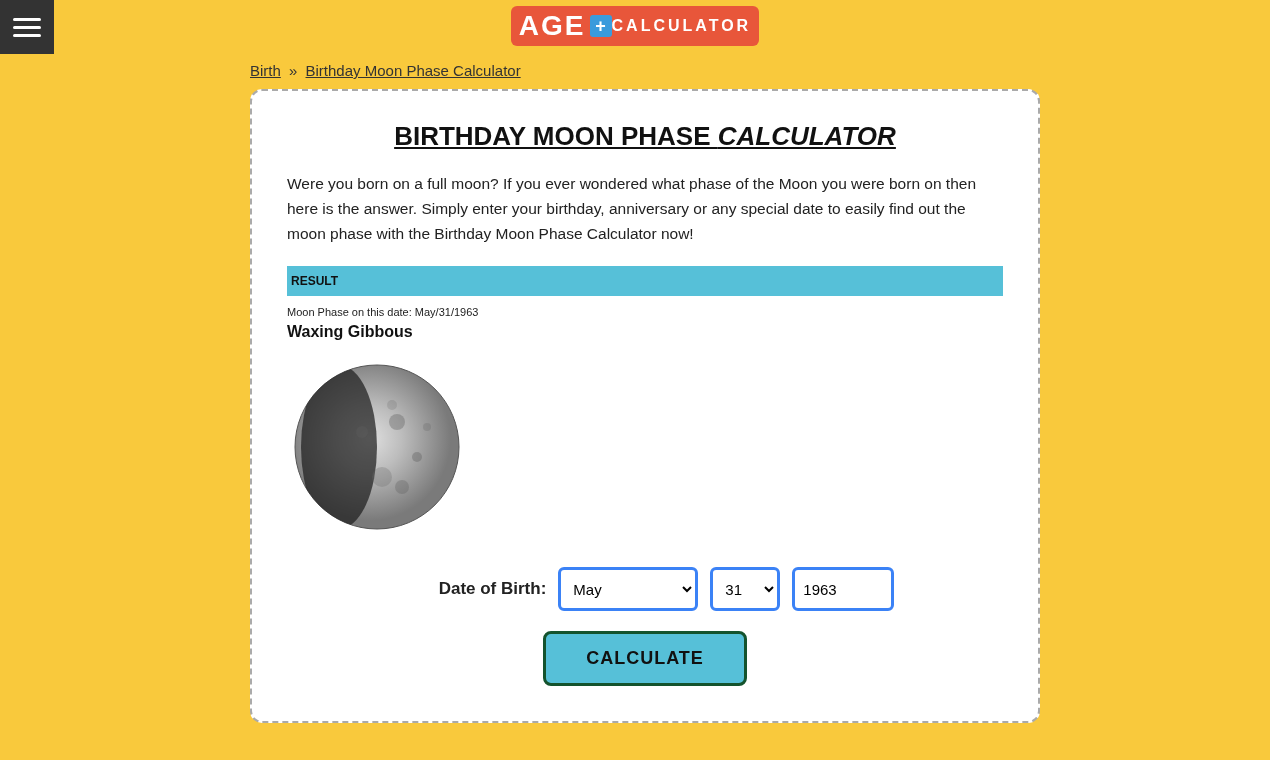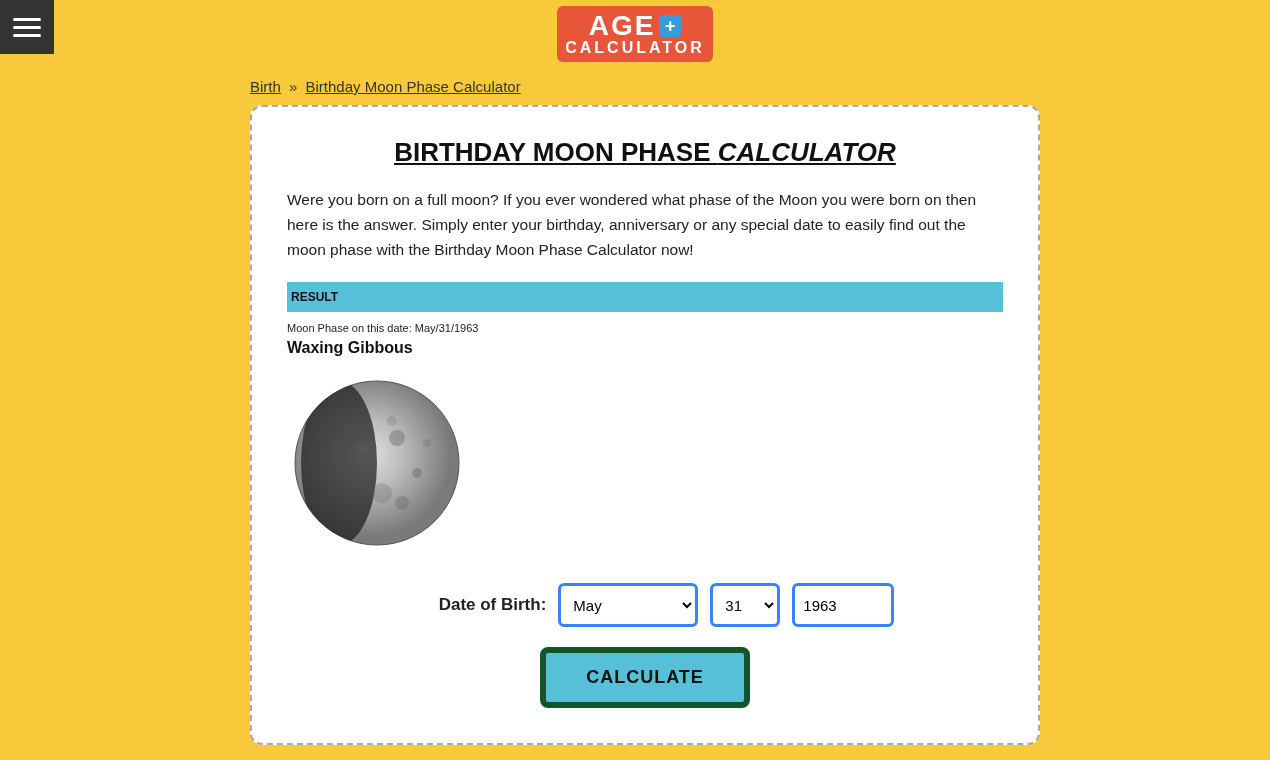--- a/index.html
+++ b/index.html
@@ -40,21 +40,21 @@
       height: 3px;
       background: white;
       border-radius: 2px;
     }
 
     .logo-box {
       background-color: #E8563A;
       border-radius: 6px;
       padding: 6px 8px;
       display: flex;
-      flex-direction: column;
+      flex-direction: row;
       align-items: center;
       line-height: 1;
     }
     .logo-top {
       display: flex;
       align-items: center;
       gap: 4px;
     }
     .logo-age {
       font-size: 28px;
@@ -191,21 +191,21 @@
     .year-input { width: 102px; }
 
     
     .calc-btn-row {
       display: flex;
       justify-content: center;
     }
 
     .calculate-btn {
       background-color: #56C0D8;
-      border: 6px solid #14532d;
+      border: 3px solid #14532d;
       border-radius: 8px;
       color: #111;
       font-size: 18px;
       font-weight: bold;
       padding: 14px 40px;
       cursor: pointer;
       letter-spacing: 1px;
     }
   </style>
 </head>

